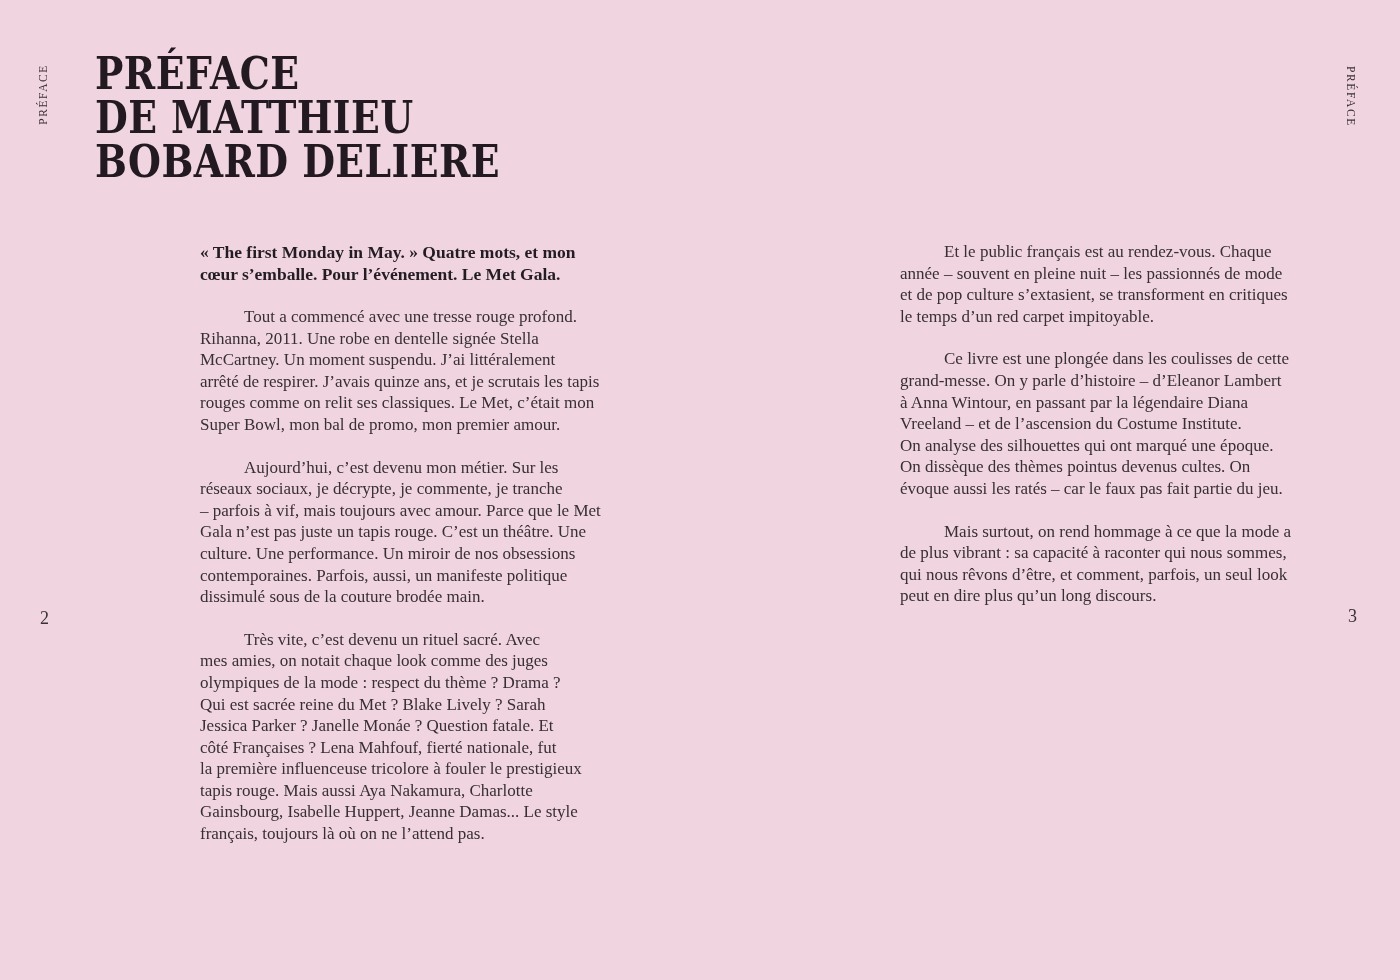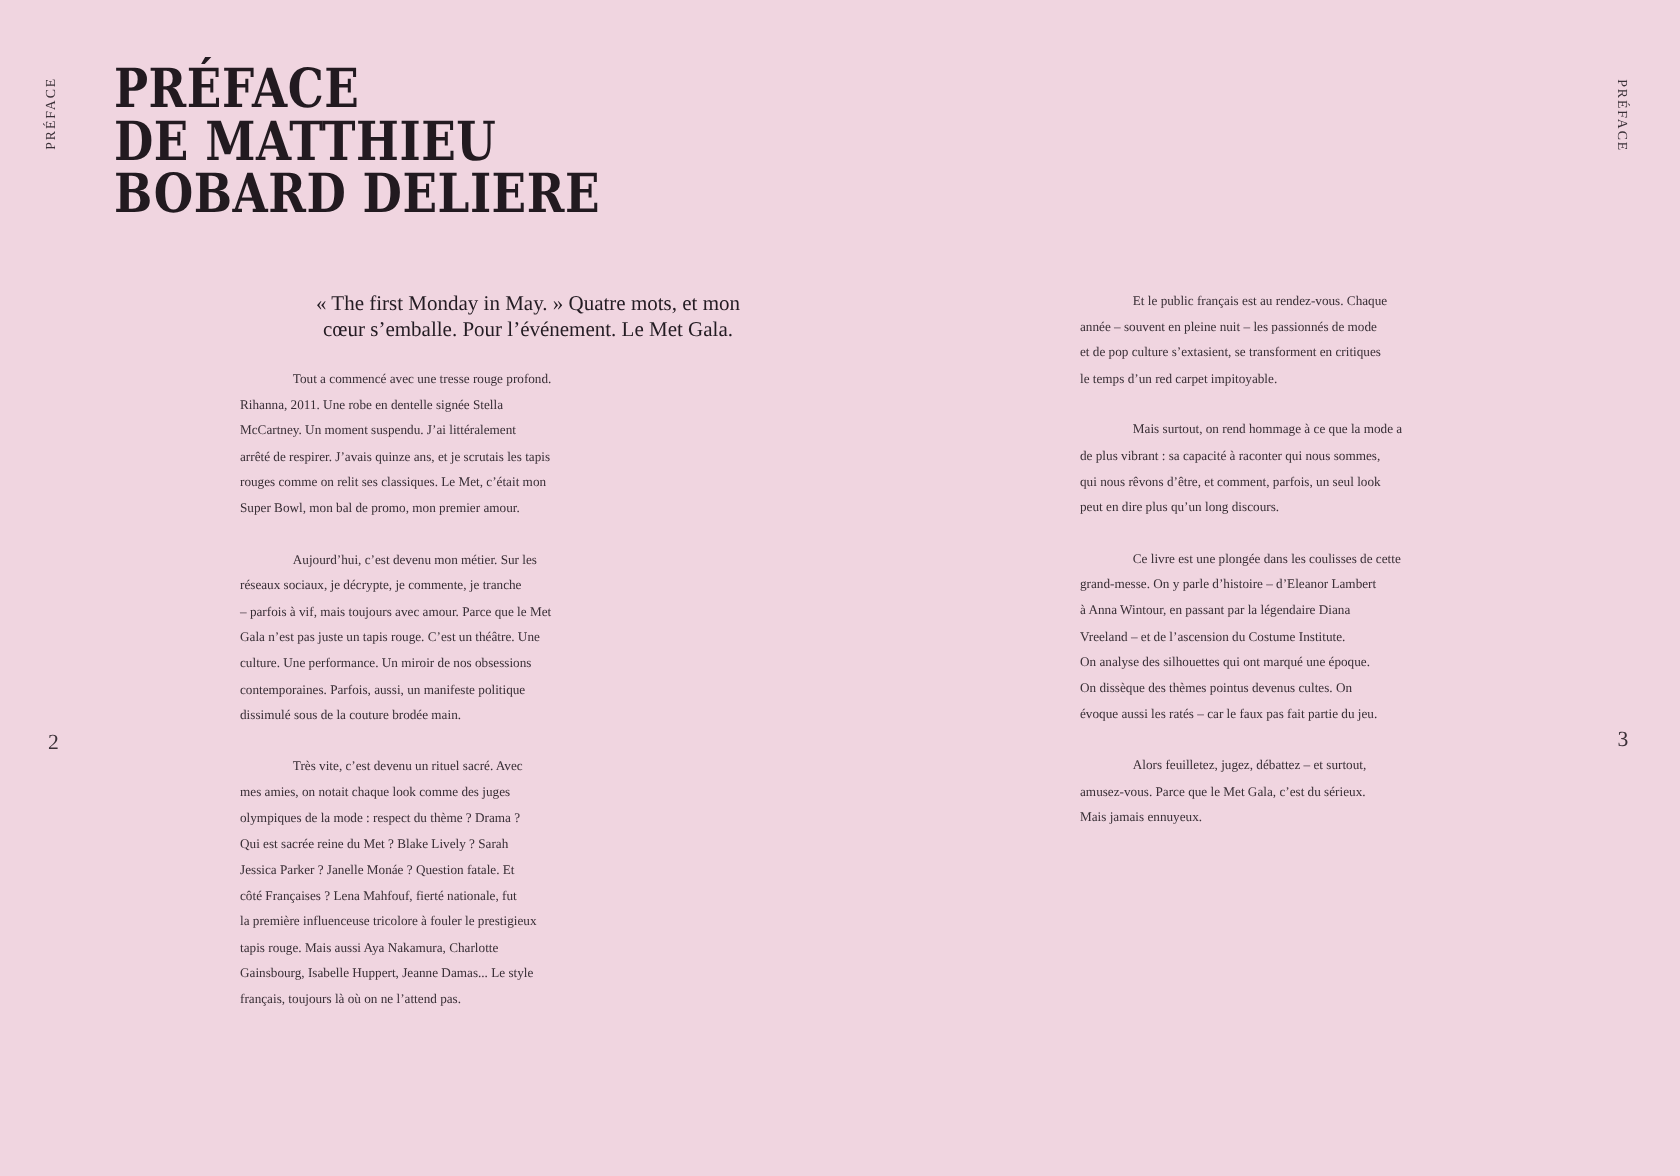--- a/index.html
+++ b/index.html
@@ -61,30 +61,29 @@
     position: absolute;
     top: 241px;
     width: 480px;
   }
   .col.left-col  { left: 200px; }
   .col.right-col { left: 900px; }
 
   .col p {
     margin: 0 0 21px 0;
     white-space: pre-line;
-    font-size: 11px;
+    font-size: 17px;
     line-height: 21.6px;
   }
   .col p.intro {
-    font-weight: 400;
+    font-weight: 700;
     font-size: 17.5px;
     line-height: 22px;
     color: #241c23;
     text-indent: 0;
-    text-align: center;
   }
   .col p.para {
     text-indent: 44px;
     color: #382e35;
   }
 
   
   .folio {
     position: absolute;
     font-family: "Liberation Serif", serif;
@@ -131,34 +130,31 @@
 tapis rouge. Mais aussi Aya Nakamura, Charlotte
 Gainsbourg, Isabelle Huppert, Jeanne Damas... Le style
 français, toujours là où on ne l’attend pas.</p>
   </div>
 
   <div class="col right-col">
     <p class="para">Et le public français est au rendez-vous. Chaque
 année – souvent en pleine nuit – les passionnés de mode
 et de pop culture s’extasient, se transforment en critiques
 le temps d’un red carpet impitoyable.</p>
-    <p class="para">Mais surtout, on rend hommage à ce que la mode a
-de plus vibrant : sa capacité à raconter qui nous sommes,
-qui nous rêvons d’être, et comment, parfois, un seul look
-peut en dire plus qu’un long discours.</p>
     <p class="para">Ce livre est une plongée dans les coulisses de cette
 grand-messe. On y parle d’histoire – d’Eleanor Lambert
 à Anna Wintour, en passant par la légendaire Diana
 Vreeland – et de l’ascension du Costume Institute.
 On analyse des silhouettes qui ont marqué une époque.
 On dissèque des thèmes pointus devenus cultes. On
 évoque aussi les ratés – car le faux pas fait partie du jeu.</p>
-    <p class="para">Alors feuilletez, jugez, débattez – et surtout,
-amusez-vous. Parce que le Met Gala, c’est du sérieux.
-Mais jamais ennuyeux.</p>
+    <p class="para">Mais surtout, on rend hommage à ce que la mode a
+de plus vibrant : sa capacité à raconter qui nous sommes,
+qui nous rêvons d’être, et comment, parfois, un seul look
+peut en dire plus qu’un long discours.</p>
   </div>
 
   <div class="folio left">2</div>
 
   <div class="folio right">3</div>
 
   <div class="side-label right">PRÉFACE</div>
 
 </div>
 

